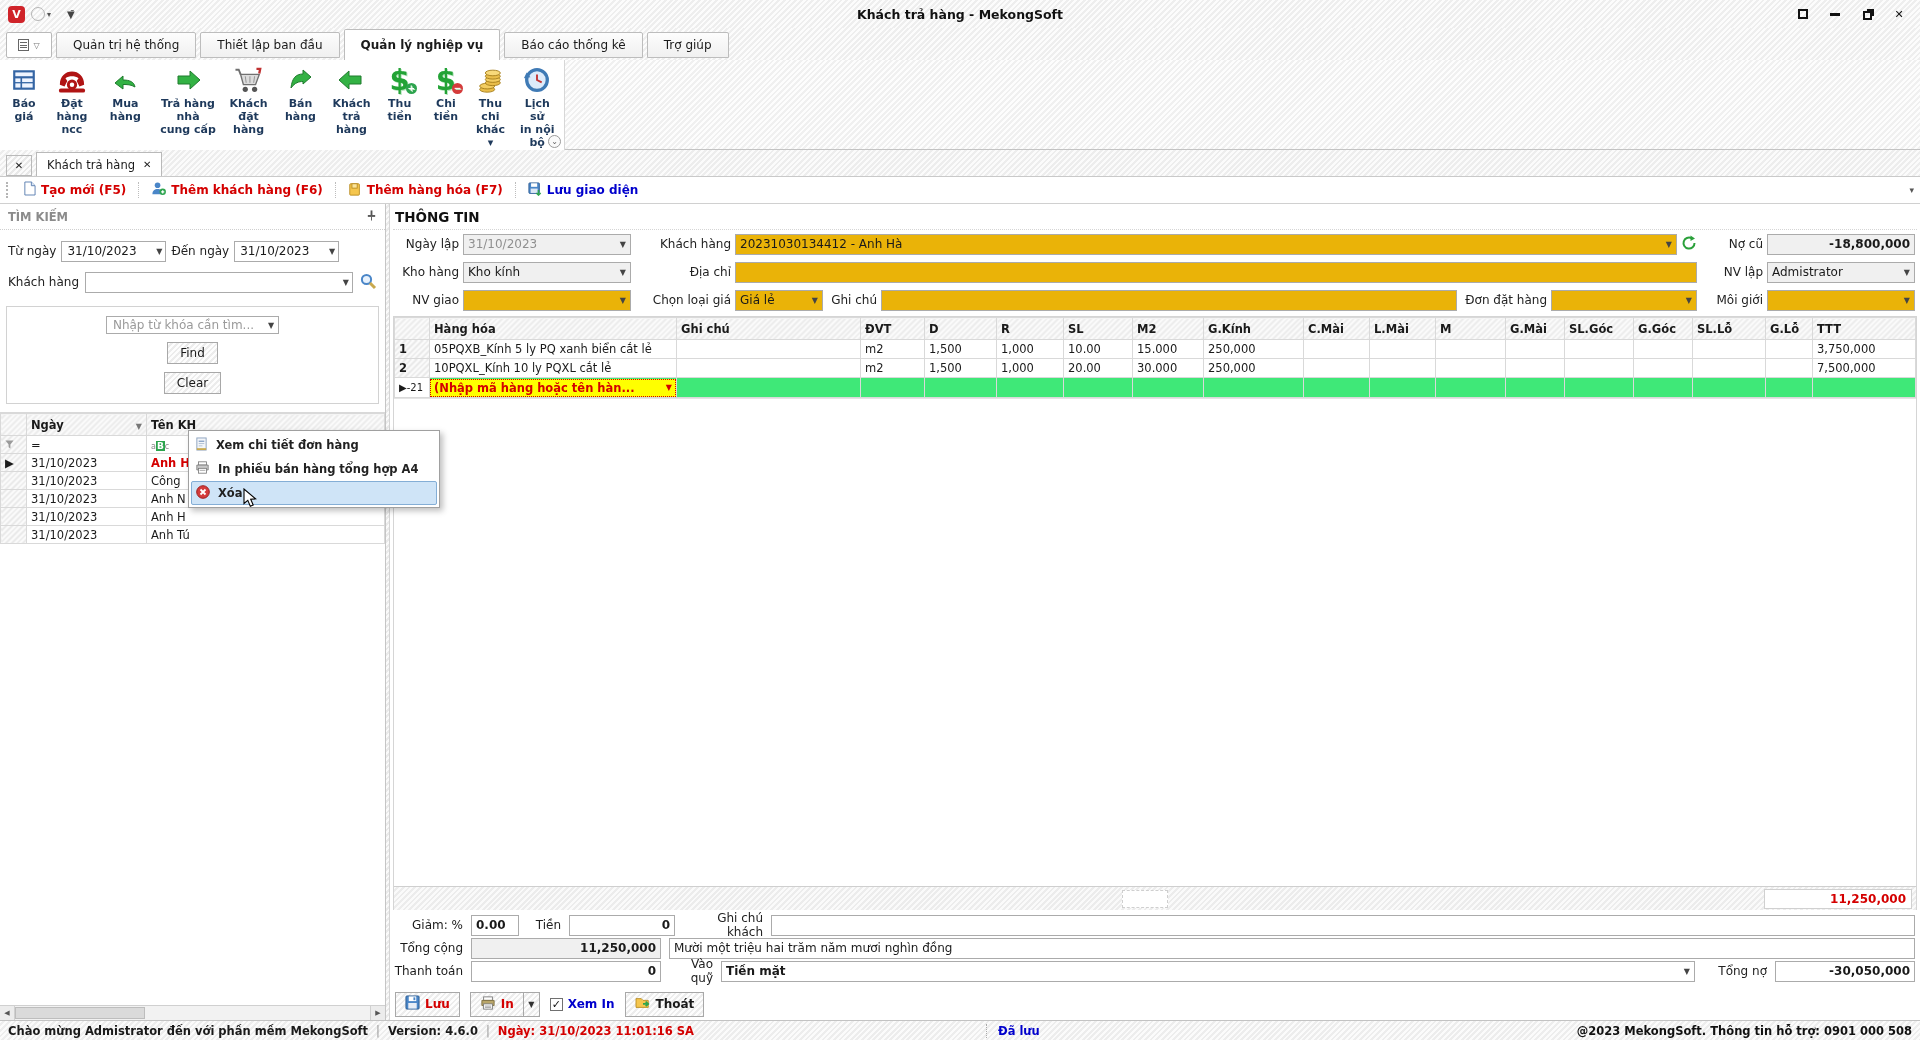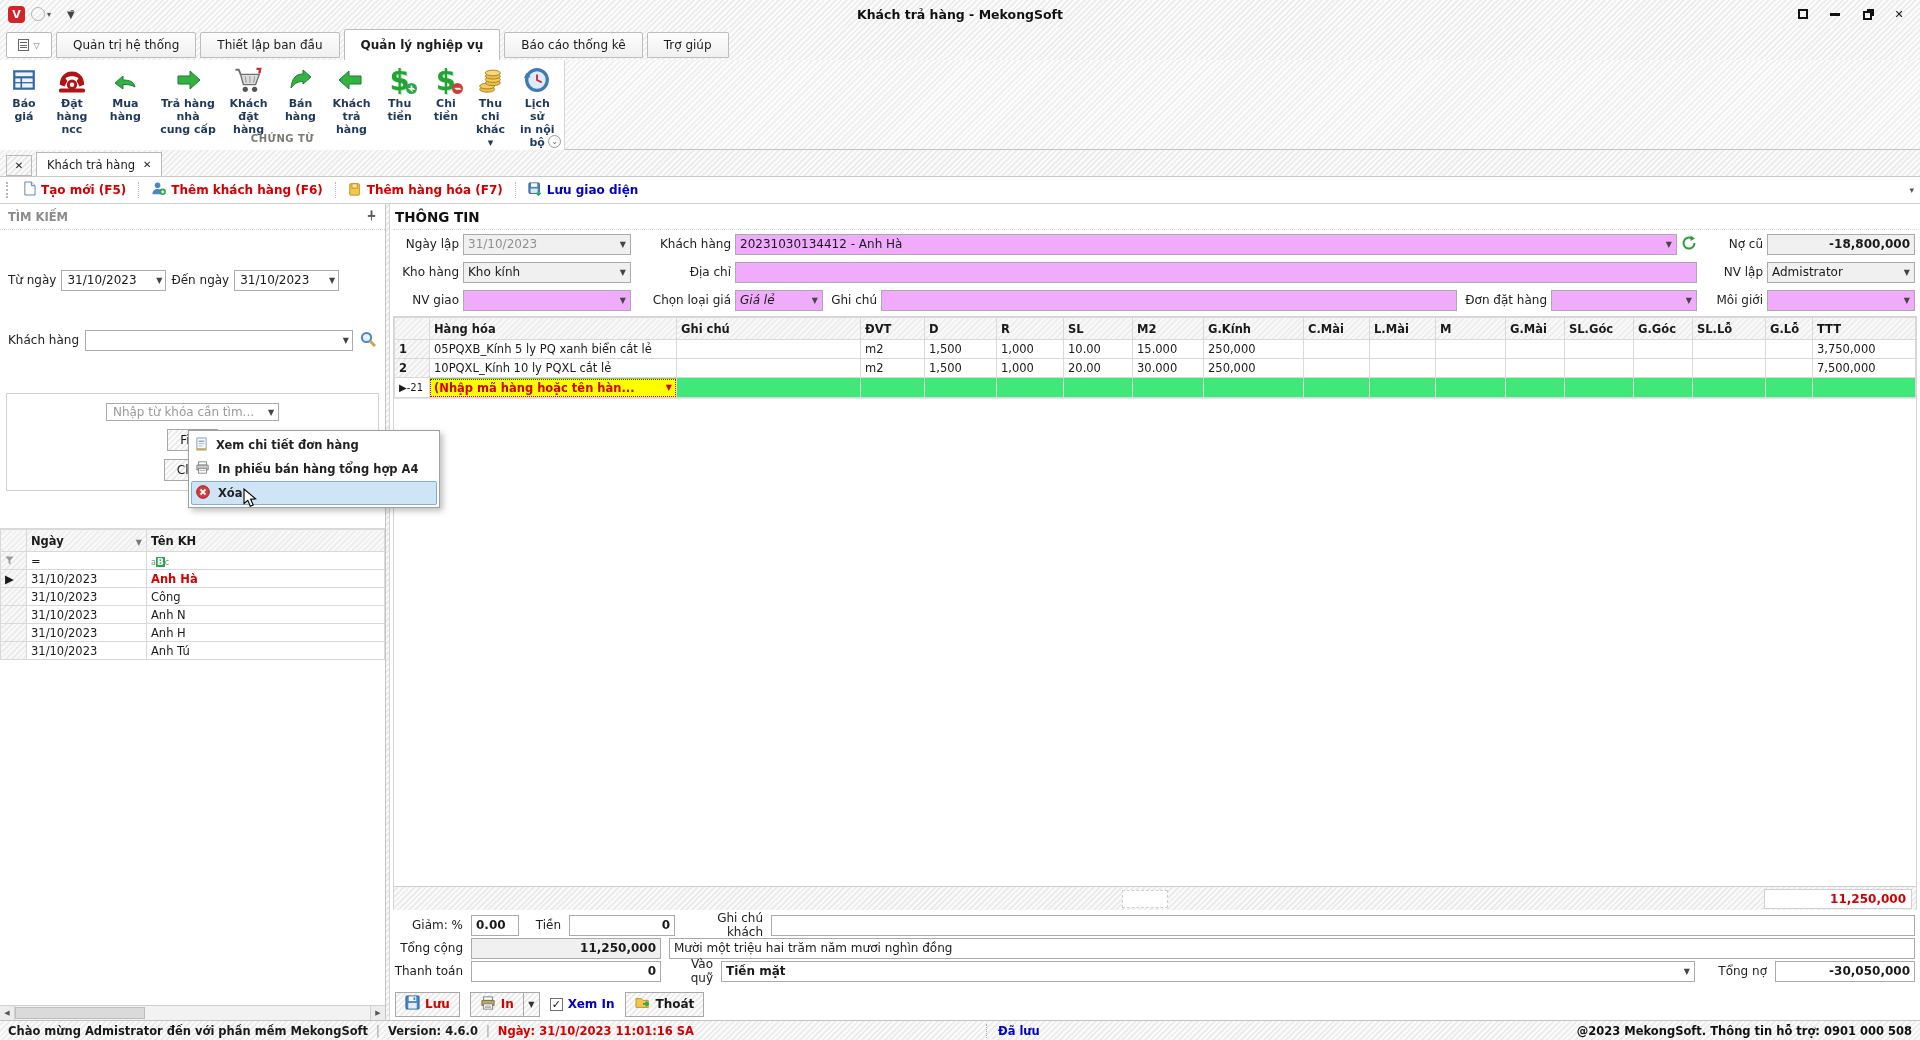--- a/index.html
+++ b/index.html
@@ -52,21 +52,21 @@
   
   .action-bar { height:27px; background:#fff; border-bottom:1px solid #d0d0d0; display:flex; align-items:center; padding:0 6px; gap:6px; flex:0 0 auto; position:relative; }
   .grip { width:5px; height:16px; border-left:2px dotted #b5b5b5; margin-right:2px; }
   .abtn { display:flex; align-items:center; gap:5px; font-weight:bold; font-size:12px; padding:2px 4px; }
   .abtn.red { color:#d40000; } .abtn.blue { color:#0000cc; }
   .asep { width:1px; height:16px; border-left:1px dotted #bdbdbd; margin:0 2px; }
   .ab-overflow { position:absolute; right:6px; font-size:9px; color:#555; }
 
   
   .content { flex:1; display:flex; min-height:0; }
-  .left-panel { width:386px; flex:0 0 auto; border-right:1px solid #c5c5c5; display:flex; flex-direction:column; background:#fff;gap:29px; }
+  .left-panel { width:386px; flex:0 0 auto; border-right:1px solid #c5c5c5; display:flex; flex-direction:column; background:#fff; }
   .splitter { width:4px; flex:0 0 auto; background:repeating-linear-gradient(135deg,#fafafa 0 2px,#e9e9e9 2px 4px); border-right:1px solid #d5d5d5; }
   .main-panel { flex:1; display:flex; flex-direction:column; min-width:0; padding:0 3px; }
 
   
   .lp-header { height:26px; display:flex; align-items:center; justify-content:space-between; padding:0 8px; color:#8b8b8b; font-weight:bold; font-size:11.5px; border-bottom:1px dotted #cfcfcf; }
   .lp-row { display:flex; align-items:center; padding:0 8px; }
   .combo { border:1px solid #ababab; background:#fff; height:21px; display:flex; align-items:center; padding:0 3px 0 5px; }
   .combo .val { flex:1; overflow:hidden; white-space:nowrap; }
   .caret { font-size:8px; color:#444; padding-left:3px; }
   .groupbox { margin:8px 6px 8px 6px; border:1px solid #d2d2d2; padding:9px 6px; display:flex; align-items:center; gap:8px;flex-direction:column; }
@@ -96,21 +96,21 @@
   .ctx { position:absolute; left:188px; top:430px; width:252px; background:#fff; border:1px solid #a0a0a0; box-shadow:3px 3px 6px rgba(0,0,0,.25); padding:2px; z-index:50; }
   .ctx-item { height:24px; display:flex; align-items:center; gap:8px; padding:0 6px 0 4px; font-weight:bold; font-size:11.5px; color:#222; border-radius:2px; }
   .ctx-item.hot { background:#cfe4f7; border:1px solid #84aed6; }
   .cursor { position:absolute; left:240px; top:488px; z-index:60; }
 
   
   .info-heading { height:26px; display:flex; align-items:center; font-weight:bold; font-size:13.5px; color:#111; padding-left:2px; border-bottom:1px dotted #d5d5d5; }
   .frow { height:28px; display:flex; align-items:center; gap:4px; padding-right:2px; }
   .lab { text-align:right; color:#222; flex:0 0 auto; }
   .l1 { width:66px; } .l2 { width:96px; } .l3 { width:56px; margin-left:6px; }
-  .fld { border:1px solid #ababab; background:#f0abfc; height:21px; display:flex; align-items:center; padding:0 4px; overflow:hidden; white-space:nowrap; }
+  .fld { border:1px solid #ababab; background:#eab308; height:21px; display:flex; align-items:center; padding:0 4px; overflow:hidden; white-space:nowrap; }
   .fld.gray { background:#f0f0f0; }
   .fld.dim { background:#f0f0f0; color:#909090; }
   .f1 { width:168px; flex:0 0 auto; } .f2 { flex:1; min-width:0; } .f3 { width:148px; flex:0 0 auto; }
   .num { justify-content:flex-end; font-weight:bold; }
 
   
   .grid-section { flex:1; display:flex; flex-direction:column; min-height:0; border:1px solid #d5d5d5; border-bottom:none; margin-top:2px; }
   .grid-empty { flex:1; background:#fff; border-top:1px solid #e4e4e4; }
   .grid-footer { height:24px; flex:0 0 auto; position:relative; border-top:1px solid #cfcfcf; background:repeating-linear-gradient(135deg,#fafafa 0 2px,#ececec 2px 4px); }
   .pending-cell { position:absolute; left:728px; top:3px; width:46px; height:18px; background:#fff; border:1px dashed #cfcfcf; }
@@ -292,21 +292,20 @@
             <svg width="30" height="30" viewBox="0 0 32 32">
                 <circle cx="16" cy="16" r="11" fill="#ddebfa" stroke="#3f7ab5" stroke-width="3.5"></circle>
                 <path d="M16 10 L16 16 L21 18.5" fill="none" stroke="#c23434" stroke-width="2"></path>
                 <path d="M5 8 L2 14 L9 13 Z" fill="#3f7ab5"></path>
               </svg>
           </span>
           <span class="rlb">Lịch sử
 in nội bộ</span>
         </div>
       </div>
-      <div class="grp-label">CHỨNG TỪ</div>
       <div class="grp-collapse">⌄</div>
     </div>
   </div>
 
   <div class="doc-tabbar">
     <div class="doc-close-all">✕</div>
     <div class="doc-tab">
       <span>Khách trả hàng</span>
       <span class="x">✕</span>
     </div>
@@ -489,21 +488,21 @@
         </div>
       </div>
 
       <div class="frow">
         <span class="lab l1">NV giao</span>
         <div class="fld f1">
           <span class="val" style="flex:1"></span>
           <span class="caret">▼</span>
         </div>
         <span class="lab l2">Chọn loại giá</span>
-        <div class="fld" style="width:88px;font-style:italic;">
+        <div class="fld" style="width:88px;">
           <span class="val" style="flex:1">Giá lẻ</span>
           <span class="caret">▼</span>
         </div>
         <span class="lab" style="width:50px;">Ghi chú</span>
         <div class="fld f2"></div>
         <span class="lab" style="width:86px;">Đơn đặt hàng</span>
         <div class="fld" style="width:146px;">
           <span class="val" style="flex:1"></span>
           <span class="caret">▼</span>
         </div>

